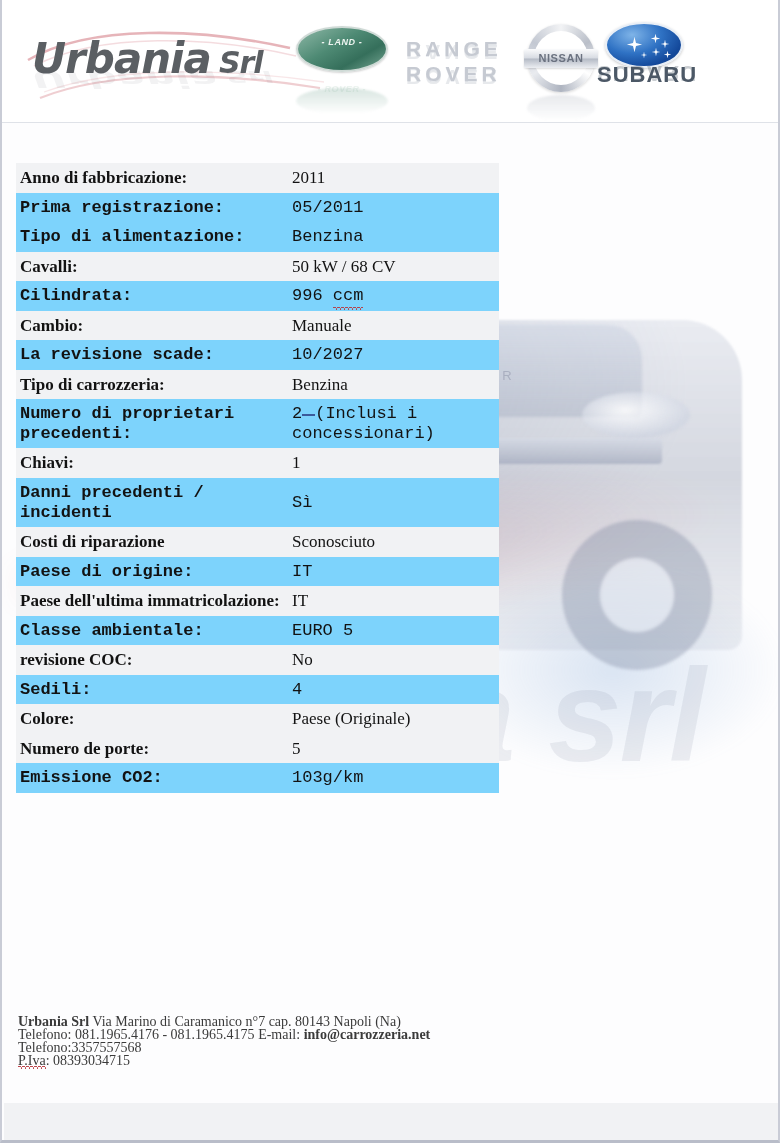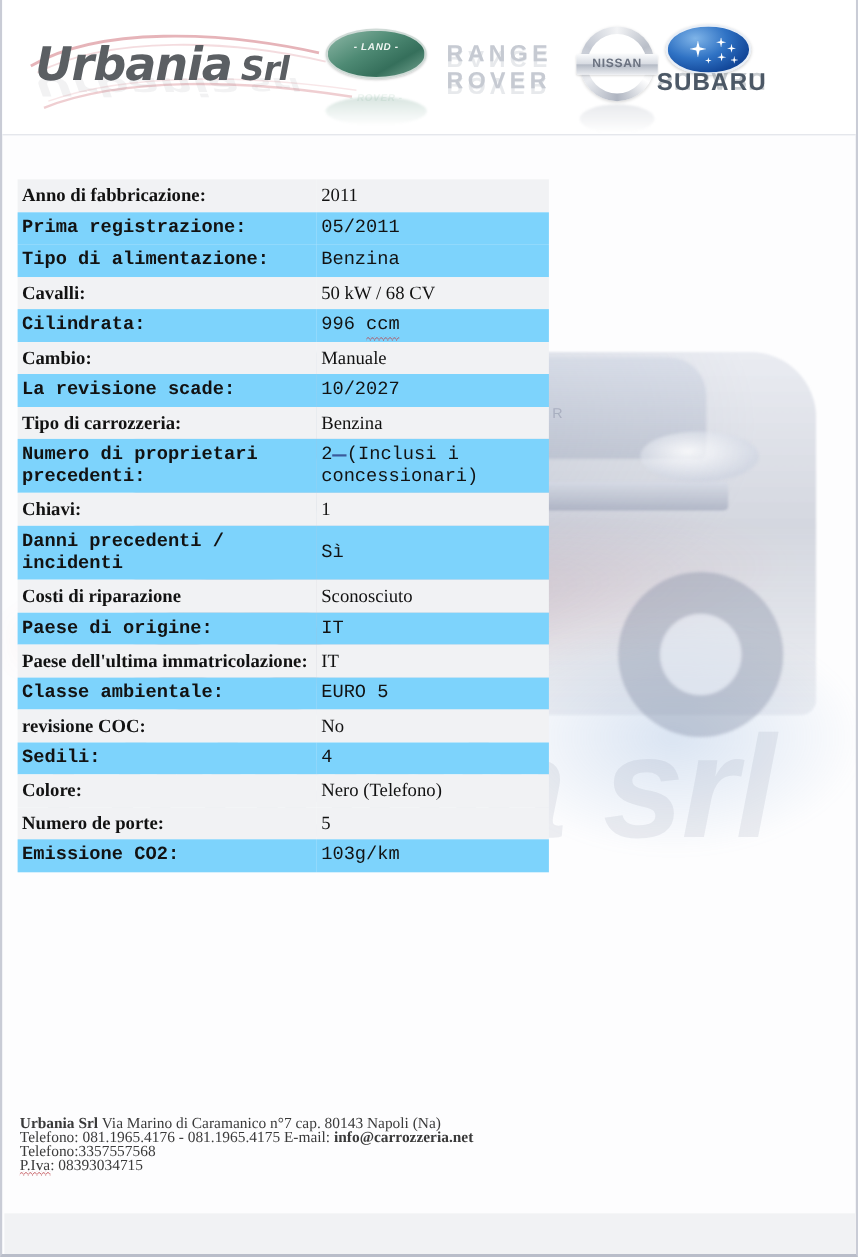--- a/index.html
+++ b/index.html
@@ -567,21 +567,21 @@
           <tr class="stripe">
             <td class="k">revisione COC:</td>
             <td class="v">No</td>
           </tr>
           <tr class="plain">
             <td class="k">Sedili:</td>
             <td class="v">4</td>
           </tr>
           <tr class="stripe">
             <td class="k">Colore:</td>
-            <td class="v">Nero (Telefono)</td>
+            <td class="v">Paese (Originale)</td>
           </tr>
           <tr class="stripe">
             <td class="k">Numero de porte:</td>
             <td class="v">5</td>
           </tr>
           <tr class="plain">
             <td class="k">Emissione CO2:</td>
             <td class="v">103g/km</td>
           </tr>
         </tbody>

